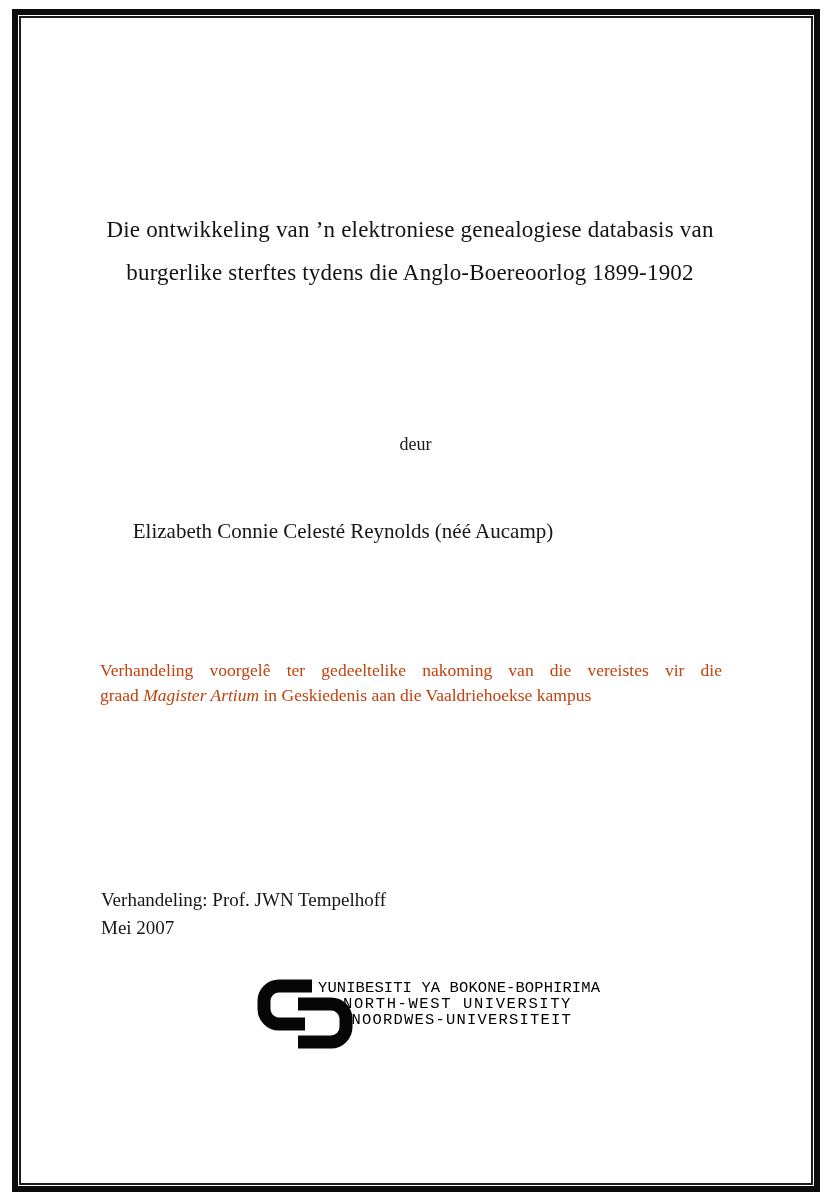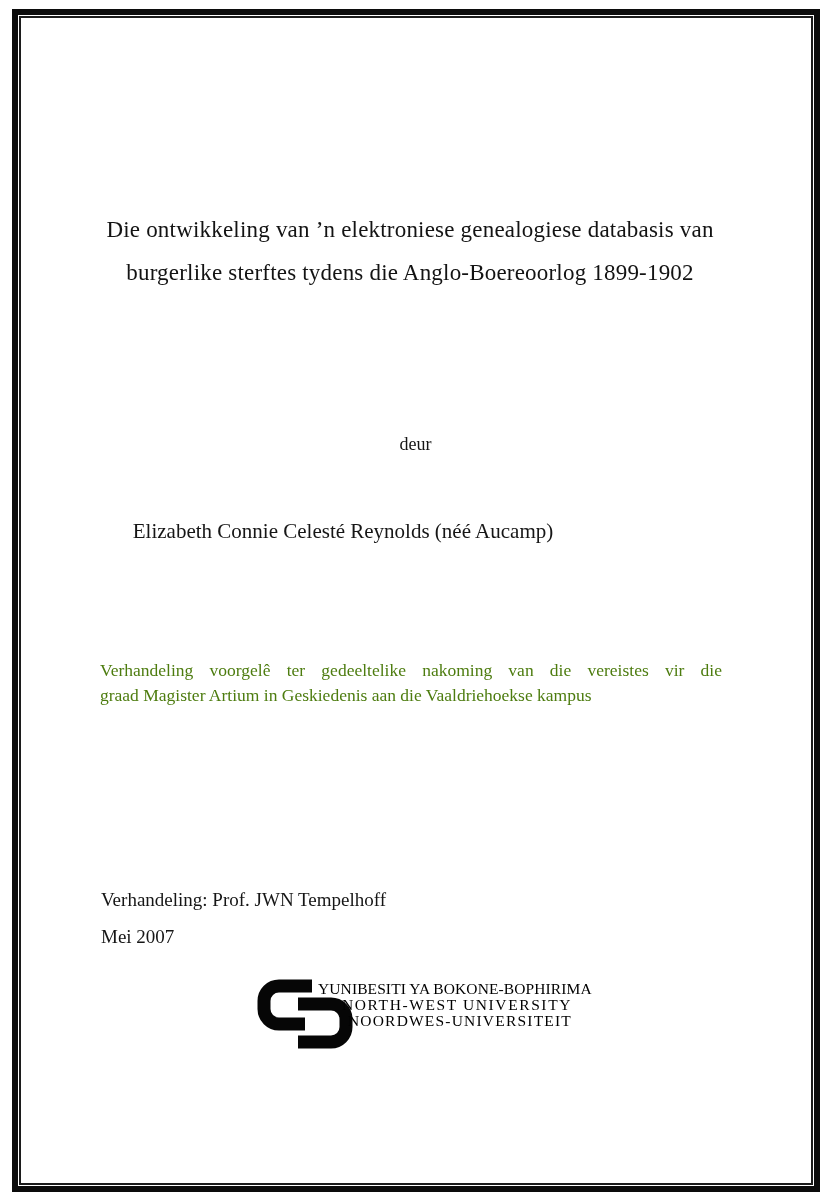--- a/index.html
+++ b/index.html
@@ -47,51 +47,50 @@
     left: 0; top: 514px; width: 686px;
     text-align: center;
     font-size: 21px;
     line-height: 34px;
   }
   .submission {
     position: absolute;
     left: 100px; top: 658px; width: 622px;
     font-size: 17.5px;
     line-height: 25px;
-    color: #4d7c0f;
+    color: #c2410c;
   }
   .submission .justified {
     text-align: justify;
     text-align-last: justify;
   }
-  .submission .italic { }
+  .submission .italic { font-style: italic; }
   .supervisor {
     position: absolute;
     left: 101px; top: 886px;
     font-size: 19px;
     line-height: 28px;
   }
   .date {
     position: absolute;
     left: 101px; top: 914px;
     font-size: 19px;
     line-height: 28px;
-    margin-top: 9px;
   }
   .logo-mark {
     position: absolute;
     left: 257px; top: 974px;
     width: 96px; height: 80px;
   }
   .logo-text {
     position: absolute;
     left: 318px; top: 981px;
     width: 254px;
     text-align: right;
-    font-family: Liberation Serif, serif;
+    font-family: Liberation Mono, monospace;
     font-size: 15.5px;
     line-height: 15.8px;
     color: #000000;
     white-space: nowrap;
   }
   .logo-text .l1 { letter-spacing: 0.1px; }
   .logo-text .l2 { letter-spacing: 1.6px; }
   .logo-text .l3 { letter-spacing: 1.2px; }
 </style>
 </head>

